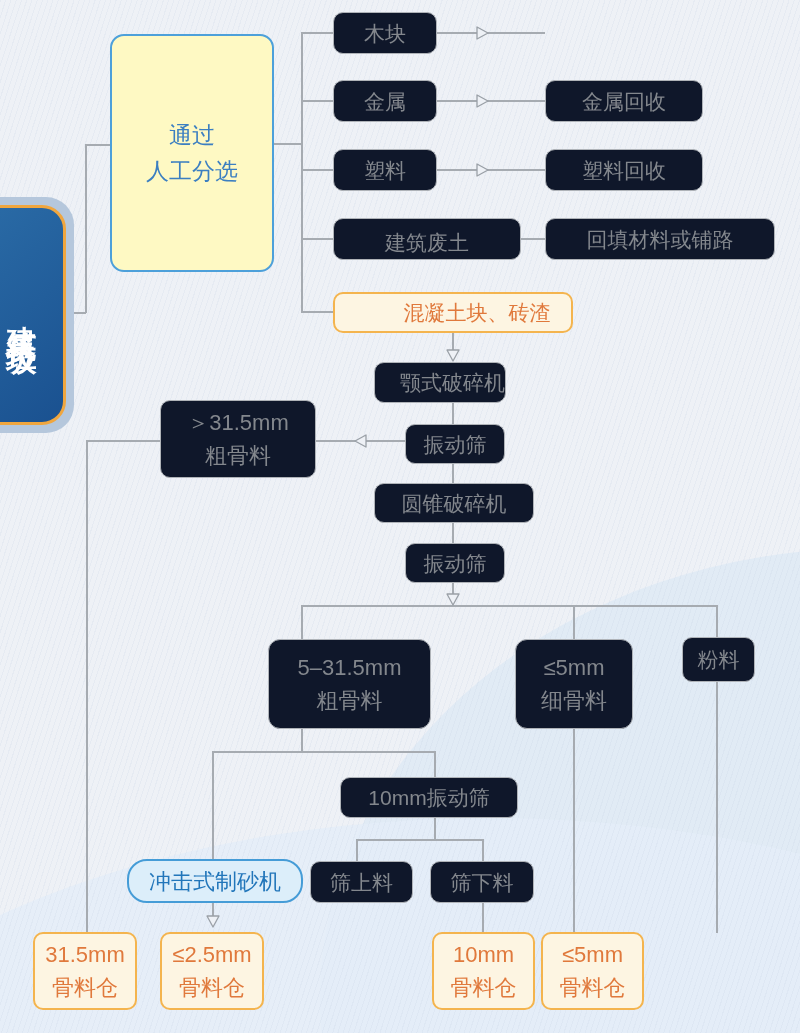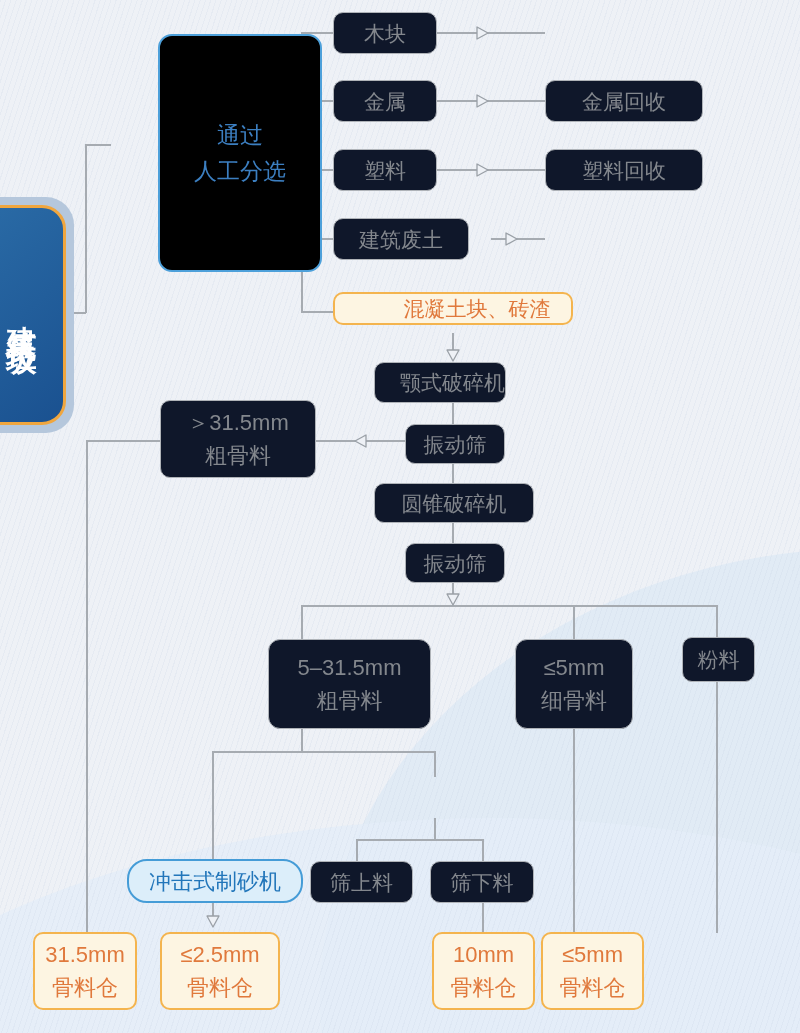--- a/index.html
+++ b/index.html
@@ -15,21 +15,21 @@
     position:absolute;left:0;top:0;width:800px;height:1033px;z-index:0;
     background:repeating-linear-gradient(108deg,rgba(197,209,227,.20) 0 1px,rgba(255,255,255,0) 1px 5px);
   }
   .box{
     position:absolute;box-sizing:border-box;z-index:2;
     display:flex;flex-direction:column;align-items:center;justify-content:center;
     background:#0f172a;border:1.5px solid #afb3b8;border-radius:10px;
     color:#83878d;font-size:21px;text-align:center;line-height:33px;
   }
   .box.orange{background:#fdf5e2;border:2px solid #f4b44e;color:#e0793c;}
-  .box.blue-lg{background:#000000;border:2px solid #4da0da;color:#3c7fc1;font-size:23px;line-height:36px;border-radius:14px;margin-left:48px;}
+  .box.blue-lg{background:#fef9c3;border:2px solid #4da0da;color:#3c7fc1;font-size:23px;line-height:36px;border-radius:14px;}
   .box.blue-sm{background:#dceefa;border:2px solid #459cd7;color:#2276ba;font-size:22px;border-radius:20px;}
   #root-halo{position:absolute;left:-30px;top:197px;width:104px;height:236px;background:#b5c7dc;border-radius:28px;z-index:1;}
   #root-box{
     position:absolute;left:-24px;top:205px;width:90px;height:220px;box-sizing:border-box;z-index:2;
     background:linear-gradient(140deg,#2a6ba6 0%,#1a5190 100%);
     border:3px solid #f0a63e;border-radius:24px;
     display:flex;align-items:center;justify-content:center;
   }
   #root-box .vtext{
     writing-mode:vertical-rl;text-orientation:upright;
@@ -131,25 +131,28 @@
   </div>
   <div class="box" style="left:545px;top:80px;width:158px;height:42px;">
     <span>金属回收</span>
   </div>
   <div class="box" style="left:333px;top:149px;width:104px;height:42px;">
     <span>塑料</span>
   </div>
   <div class="box" style="left:545px;top:149px;width:158px;height:42px;">
     <span>塑料回收</span>
   </div>
-  <div class="box" style="left:333px;top:218px;width:136px;height:42px;">
+  <div class="box" style="left:333px;top:218px;width:188px;height:42px;justify-content:flex-end;">
     <span>建筑废土</span>
   </div>
-
-  <div class="box orange" style="left:333px;top:292px;width:240px;height:33px;padding-left:48px;">
+  <div class="box" style="left:545px;top:218px;width:230px;height:42px;">
+    <span>回填材料或铺路</span>
+  </div>
+
+  <div class="box orange" style="left:333px;top:292px;width:240px;height:41px;padding-left:48px;">
     <span>混凝土块、砖渣</span>
   </div>
   <div class="box" style="left:374px;top:362px;width:132px;height:41px;align-items:flex-end;">
     <span>颚式破碎机</span>
   </div>
   <div class="box" style="left:405px;top:424px;width:100px;height:40px;">
     <span>振动筛</span>
   </div>
   <div class="box" style="left:160px;top:400px;width:156px;height:78px;font-size:22px;">
     <span>＞31.5mm</span>
@@ -167,35 +170,38 @@
     <span>粗骨料</span>
   </div>
   <div class="box" style="left:515px;top:639px;width:118px;height:90px;font-size:22px;border-radius:12px;">
     <span>≤5mm</span>
     <span>细骨料</span>
   </div>
   <div class="box" style="left:682px;top:637px;width:73px;height:45px;">
     <span>粉料</span>
   </div>
 
+  <div class="box" style="left:340px;top:777px;width:178px;height:41px;">
+    <span>10mm振动筛</span>
+  </div>
   <div class="box blue-sm" style="left:127px;top:859px;width:176px;height:44px;">
     <span>冲击式制砂机</span>
   </div>
   <div class="box" style="left:310px;top:861px;width:103px;height:42px;">
     <span>筛上料</span>
   </div>
   <div class="box" style="left:430px;top:861px;width:104px;height:42px;">
     <span>筛下料</span>
   </div>
 
   <div class="box orange" style="left:33px;top:932px;width:104px;height:78px;font-size:22px;">
     <span>31.5mm</span>
     <span>骨料仓</span>
   </div>
-  <div class="box orange" style="left:160px;top:932px;width:120px;height:78px;font-size:22px;">
+  <div class="box orange" style="left:160px;top:932px;width:104px;height:78px;font-size:22px;">
     <span>≤2.5mm</span>
     <span>骨料仓</span>
   </div>
   <div class="box orange" style="left:432px;top:932px;width:103px;height:78px;font-size:22px;">
     <span>10mm</span>
     <span>骨料仓</span>
   </div>
   <div class="box orange" style="left:541px;top:932px;width:103px;height:78px;font-size:22px;">
     <span>≤5mm</span>
     <span>骨料仓</span>

